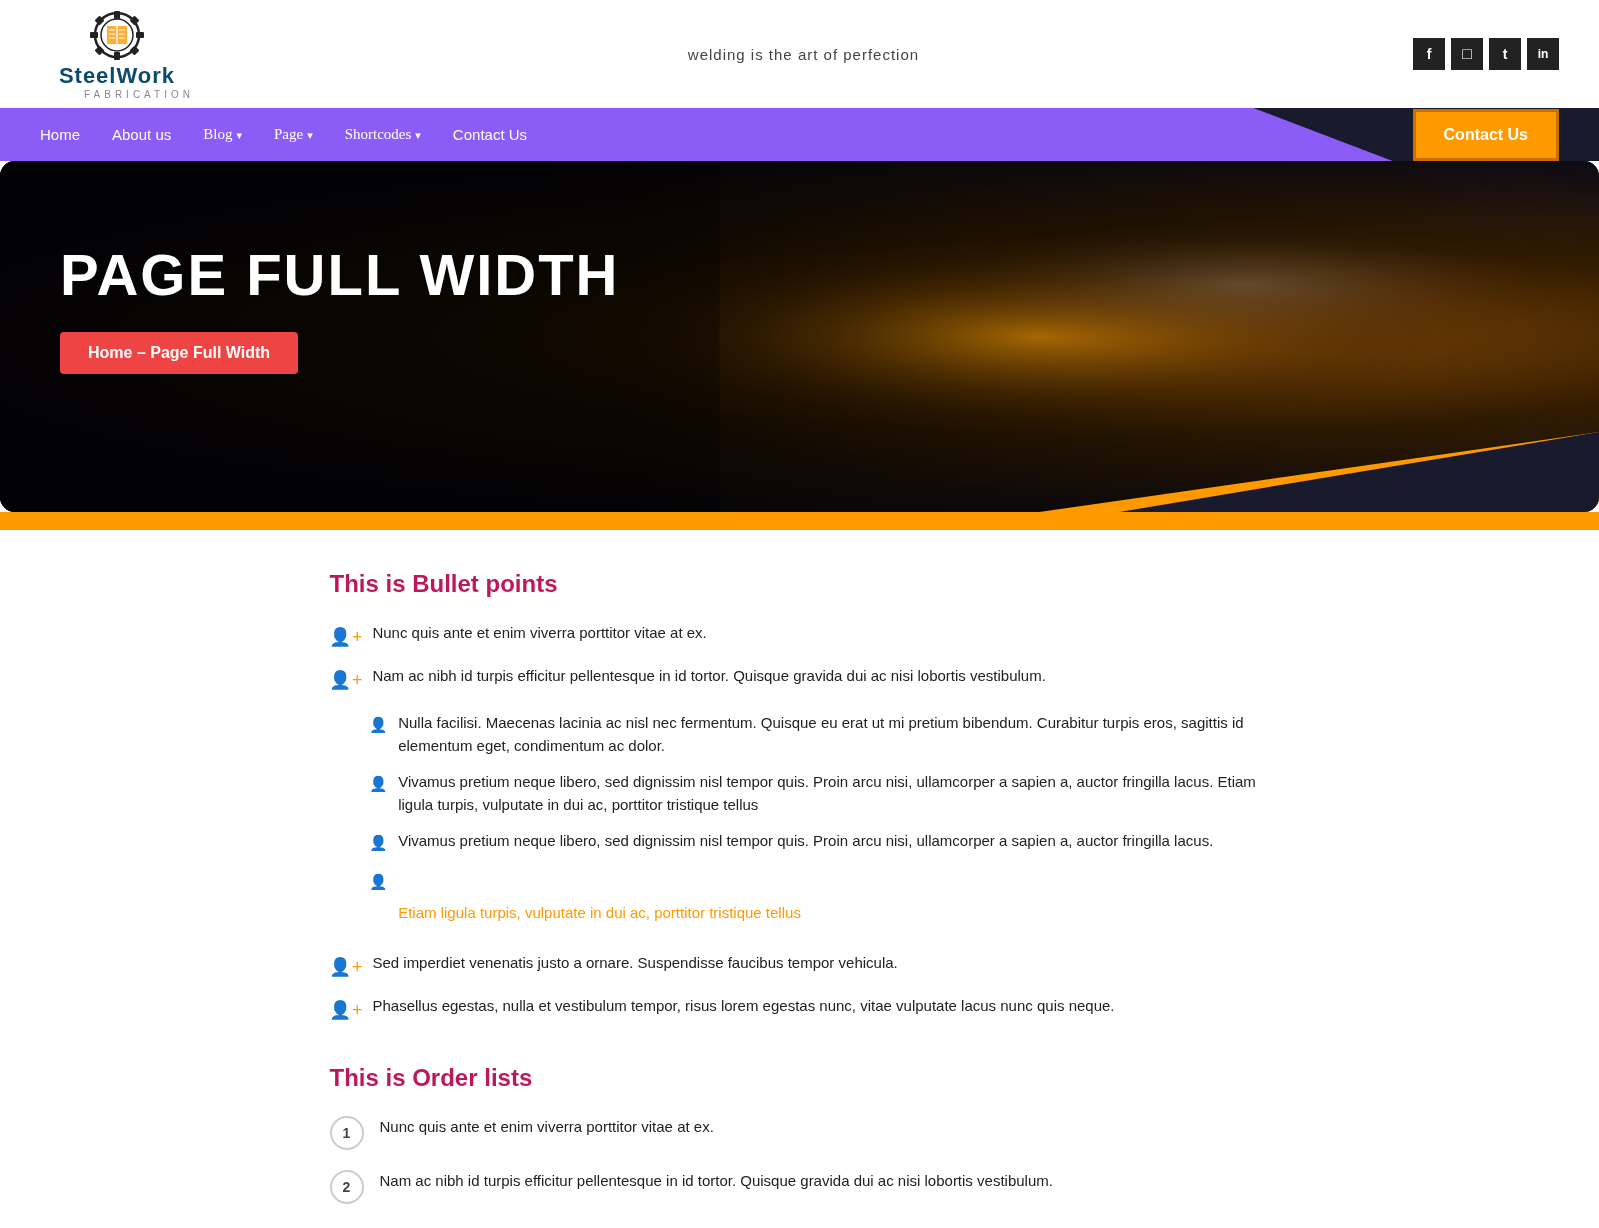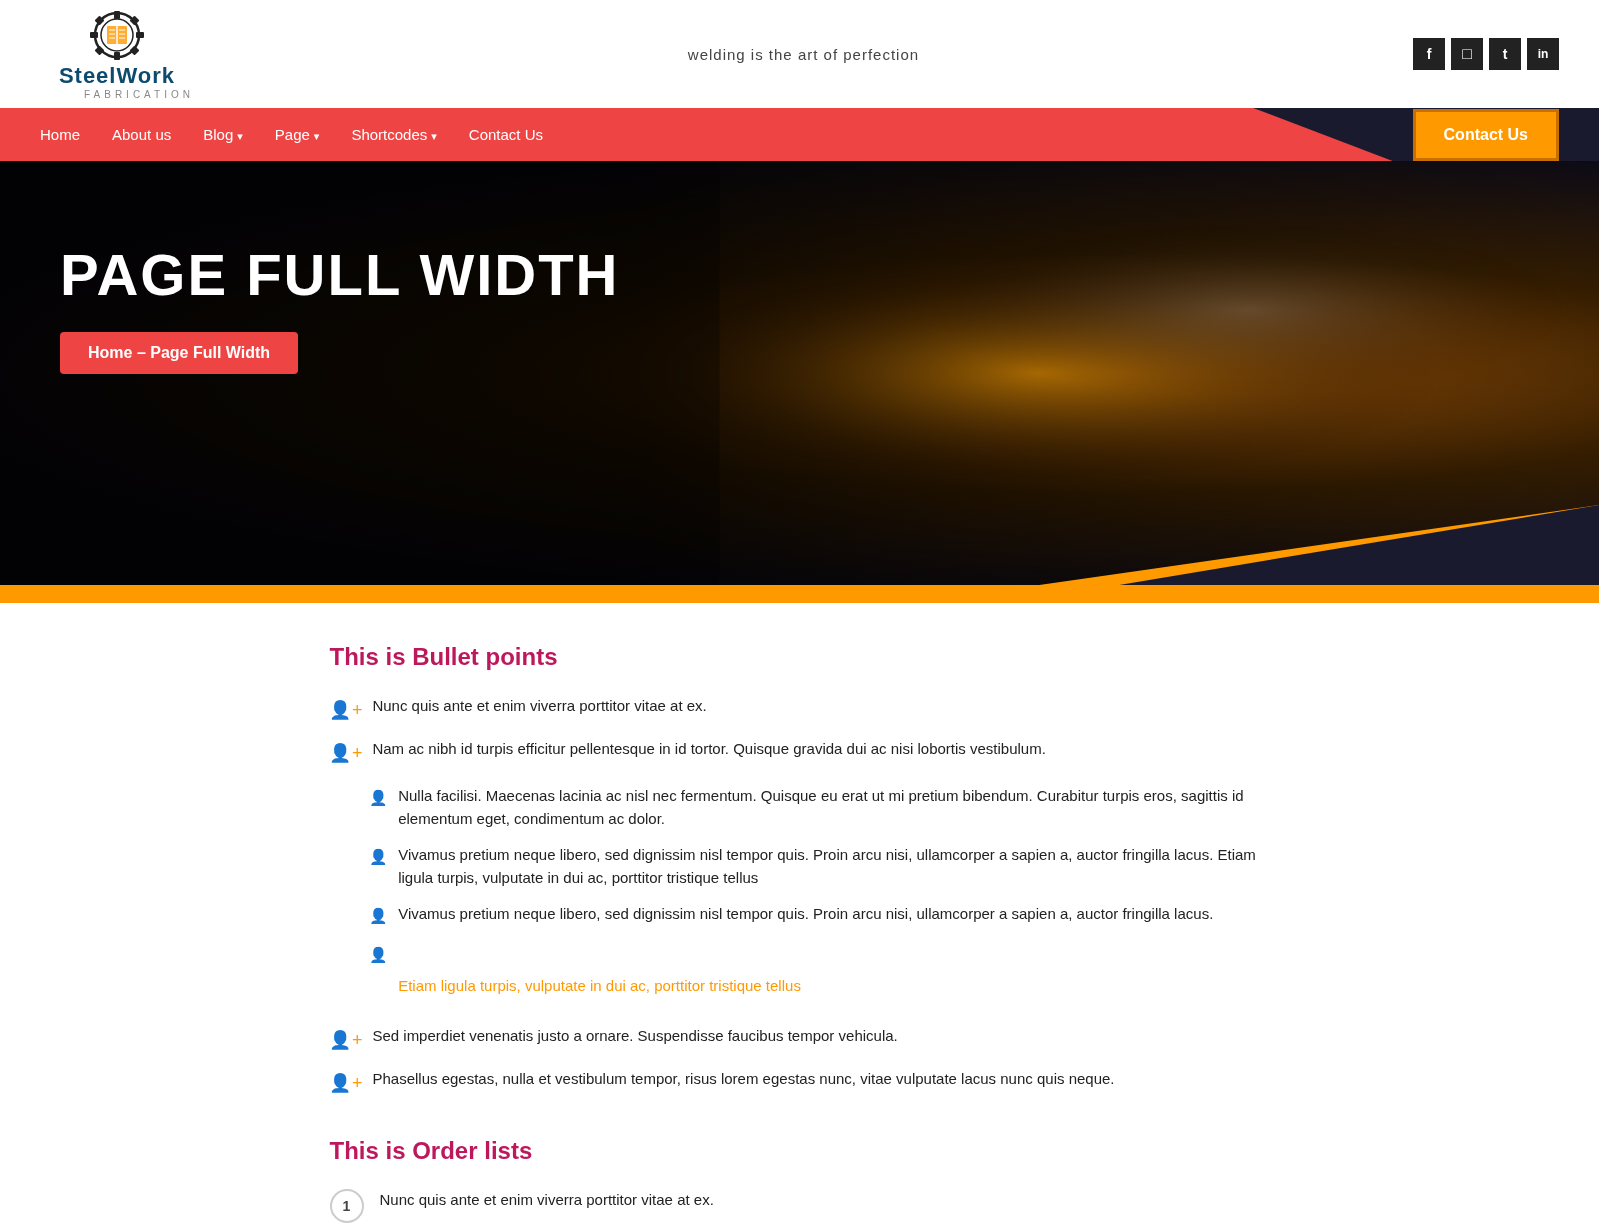--- a/index.html
+++ b/index.html
@@ -77,40 +77,42 @@
     .nav-links a {
       color: #fff;
       text-decoration: none;
       font-size: 15px;
       cursor: pointer;
     }
     .nav-dropdown {
       display: flex;
       align-items: center;
       gap: 4px;
+      font-family: Liberation Serif, serif;
     }
     .nav-contact-btn {
       background: #f90;
       color: #fff;
       border: none;
       padding: 14px 28px;
       font-size: 16px;
       font-weight: bold;
       cursor: pointer;
       border: 3px solid #c77000;
       margin-left: 20px;
     }
 
     
     .hero {
       position: relative;
       width: 100%;
-      height: 424px;
+      height: 351px;
       background: #111;
       overflow: hidden;
+      border-radius: 15px;
     }
     .hero-bg {
       width: 100%;
       height: 100%;
       background: linear-gradient(to right, rgba(0,0,0,0.7) 40%, rgba(0,0,0,0.1) 100%),
                   radial-gradient(ellipse at 70% 50%, #b8620a 0%, #3a2000 40%, #0a0a1a 80%);
       position: absolute;
       top: 0; left: 0;
     }
     .hero-orange-wave {
@@ -276,21 +278,21 @@
 
   <div class="social-icons">
     <div class="social-icon">f</div>
     <div class="social-icon" style="font-size:16px;">□</div>
     <div class="social-icon">t</div>
     <div class="social-icon" style="font-size:12px;">in</div>
   </div>
 </div>
 
 <div style="background:#1a1a2e; display:flex; align-items:center; justify-content:space-between; padding: 0 40px 0 0;">
-  <nav class="nav-bar" style="flex:1; clip-path:polygon(0 0, 90% 0, 100% 100%, 0 100%); background:#ef4444; padding: 0 80px 0 40px;">
+  <nav class="nav-bar" style="flex:1; clip-path:polygon(0 0, 90% 0, 100% 100%, 0 100%); background:#8b5cf6; padding: 0 80px 0 40px;">
     <div class="nav-links">
       <a>Home</a>
       <a>About us</a>
       <a class="nav-dropdown">
           <span>Blog</span>
           <span class="chevron"></span>
         </a>
       <a class="nav-dropdown">
           <span>Page</span>
           <span class="chevron"></span>

